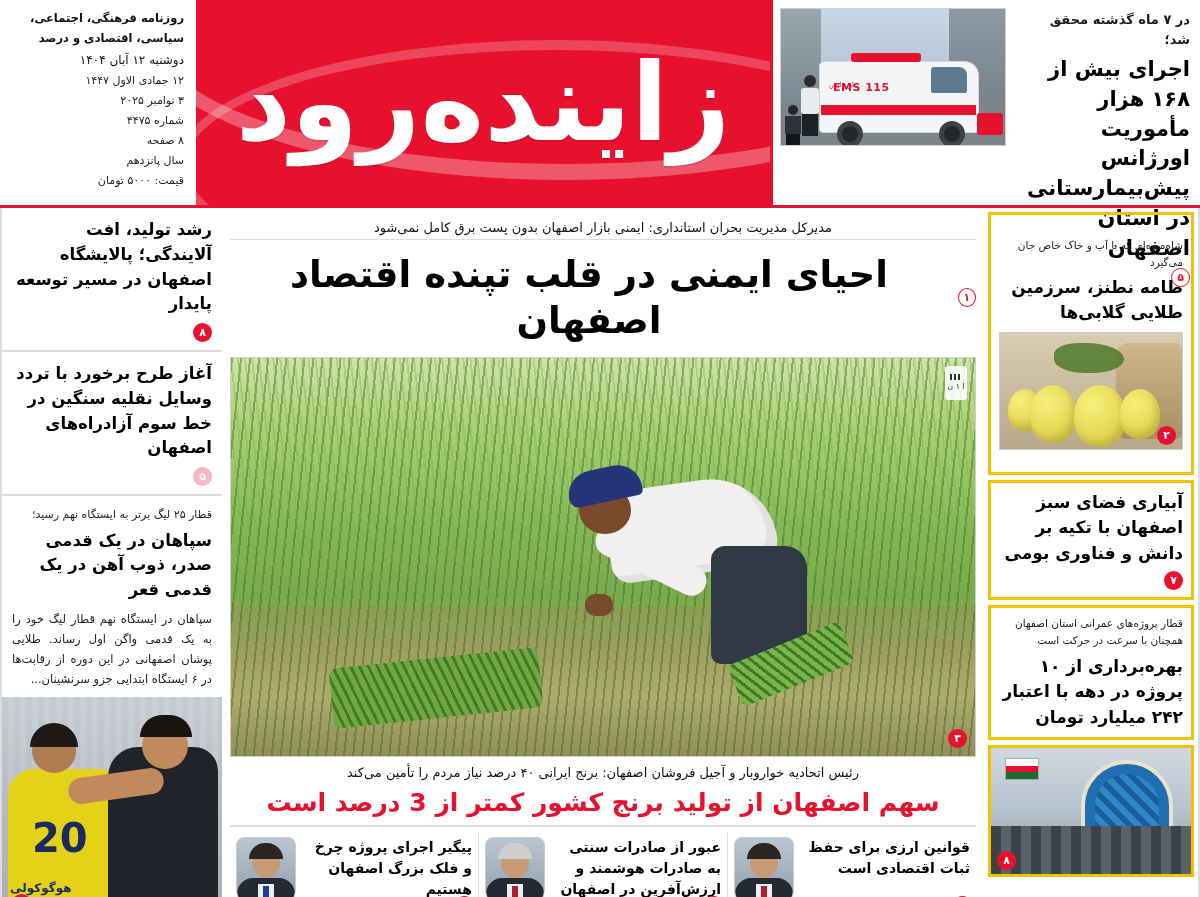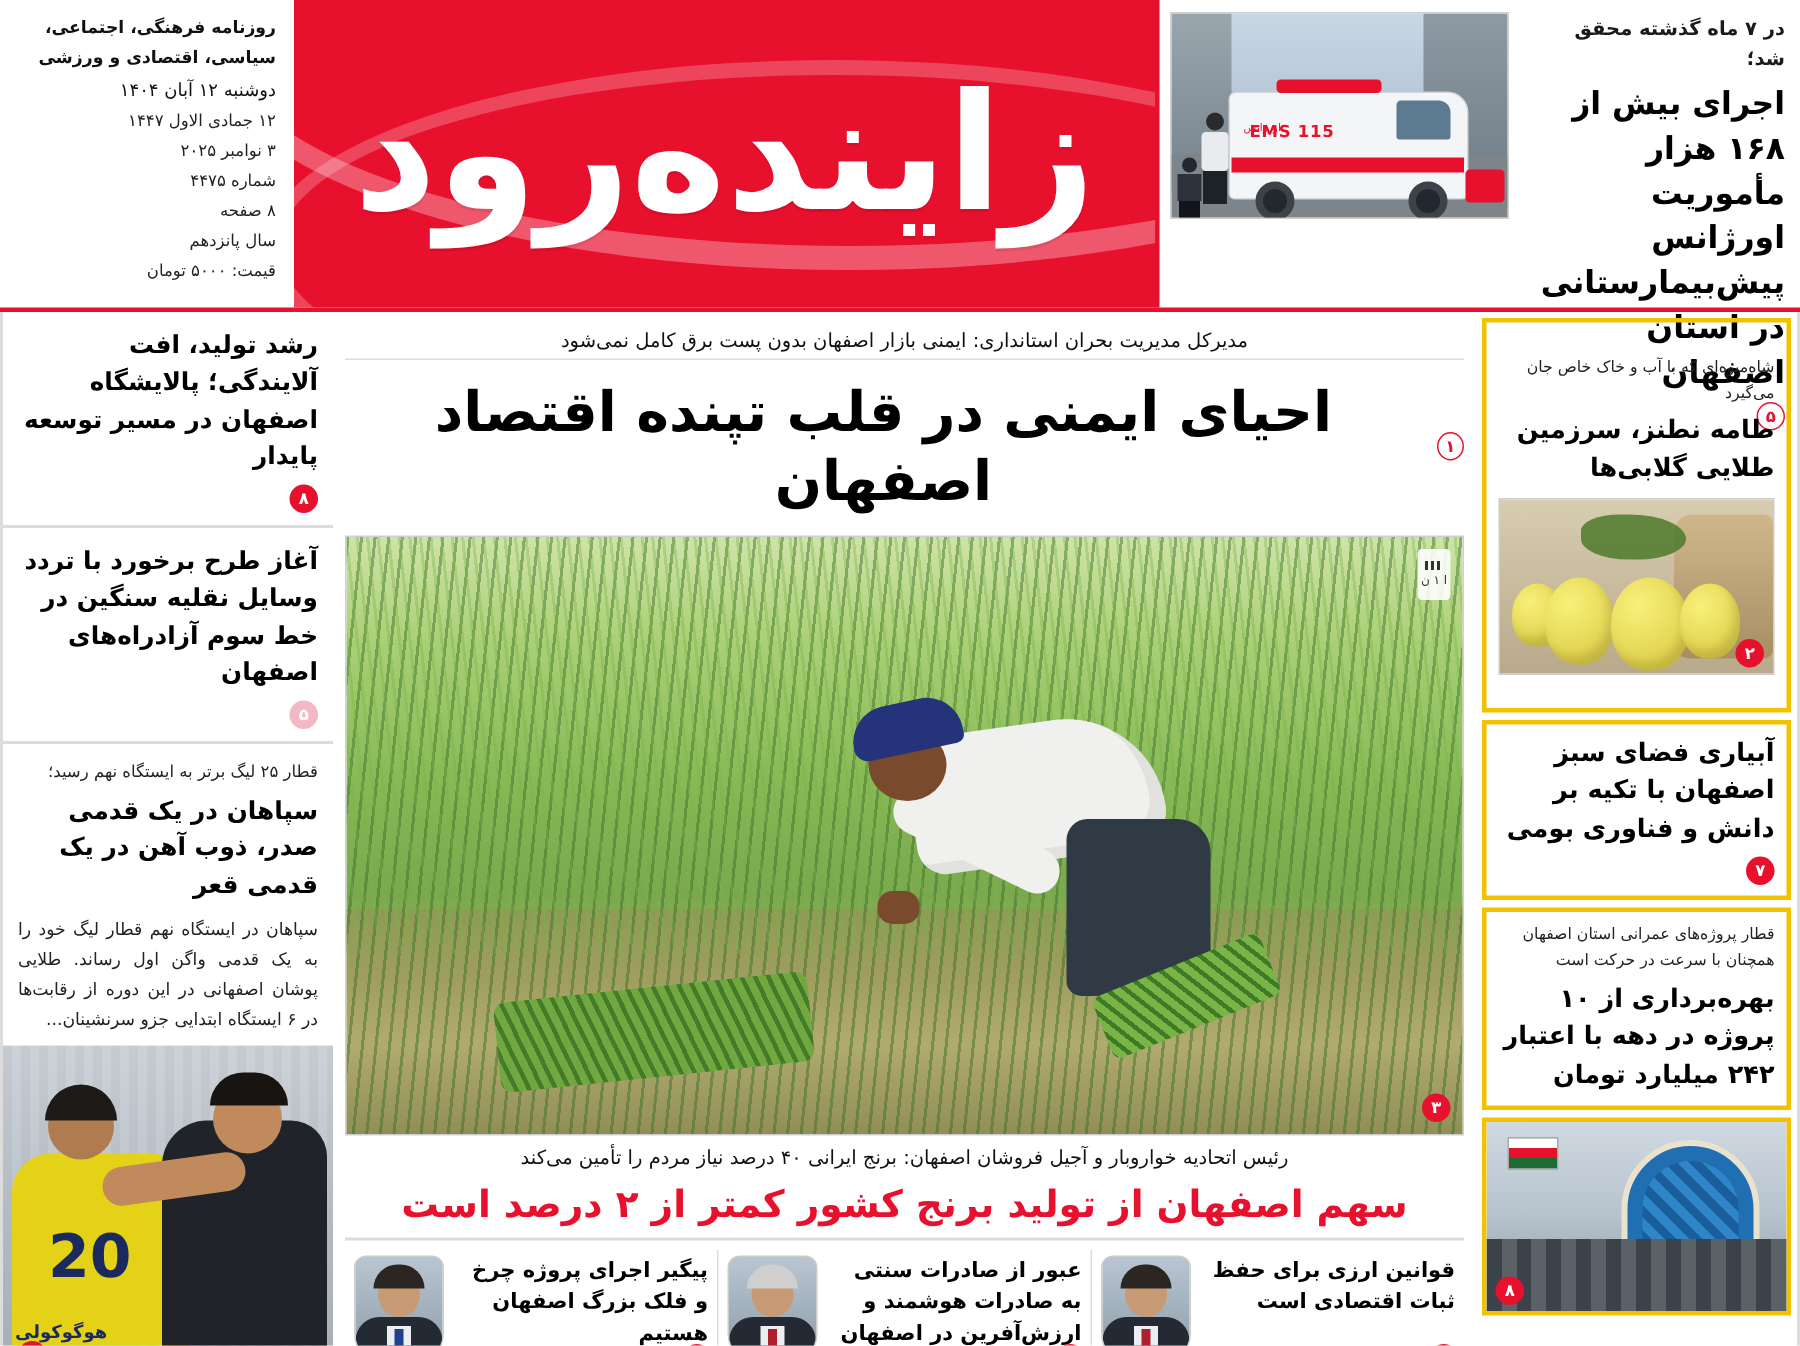--- a/index.html
+++ b/index.html
@@ -223,21 +223,21 @@
     </div>
 
     <div class="mh-logo">
       <div class="swoosh1"></div>
       <div class="swoosh2"></div>
       <div class="logo-text">زاینده‌رود</div>
     </div>
 
     <div class="mh-info">
       <div class="l1">روزنامه فرهنگی، اجتماعی،</div>
-      <div class="l1">سیاسی، اقتصادی و ورزشی</div>
+      <div class="l1">سیاسی، اقتصادی و درصد</div>
       <div class="ln">دوشنبه ۱۲ آبان ۱۴۰۴</div>
       <div class="lg">۱۲ جمادی الاول ۱۴۴۷</div>
       <div class="lg">۳ نوامبر ۲۰۲۵</div>
       <div class="lg">شماره ۴۴۷۵</div>
       <div class="lg">۸ صفحه</div>
       <div class="lg">سال پانزدهم</div>
       <div class="lg">قیمت: ۵۰۰۰ تومان</div>
     </div>
   </div>
 
@@ -310,21 +310,21 @@
         <div class="photo-badge">
           <div class="dots"></div>
           <span>ا ۱ ن</span>
         </div>
         <div class="photo-num">
             <div class="pagenum">۳</div>
           </div>
       </div>
 
       <div class="lead-sub">رئیس اتحادیه خواروبار و آجیل فروشان اصفهان: برنج ایرانی ۴۰ درصد نیاز مردم را تأمین می‌کند</div>
-      <div class="lead-red">سهم اصفهان از تولید برنج کشور کمتر از ۲ درصد است</div>
+      <div class="lead-red">سهم اصفهان از تولید برنج کشور کمتر از 3 درصد است</div>
 
       <div class="thumbs">
         <div class="thumb">
           <div class="thumb-txt">قوانین ارزی برای حفظ ثبات اقتصادی است</div>
           <div class="thumb-img">
             <div class="t-suit"></div>
               <div class="t-shirt"></div>
               <div class="t-tie"></div>
             <div class="t-head"></div>
               <div class="t-hair"></div>

